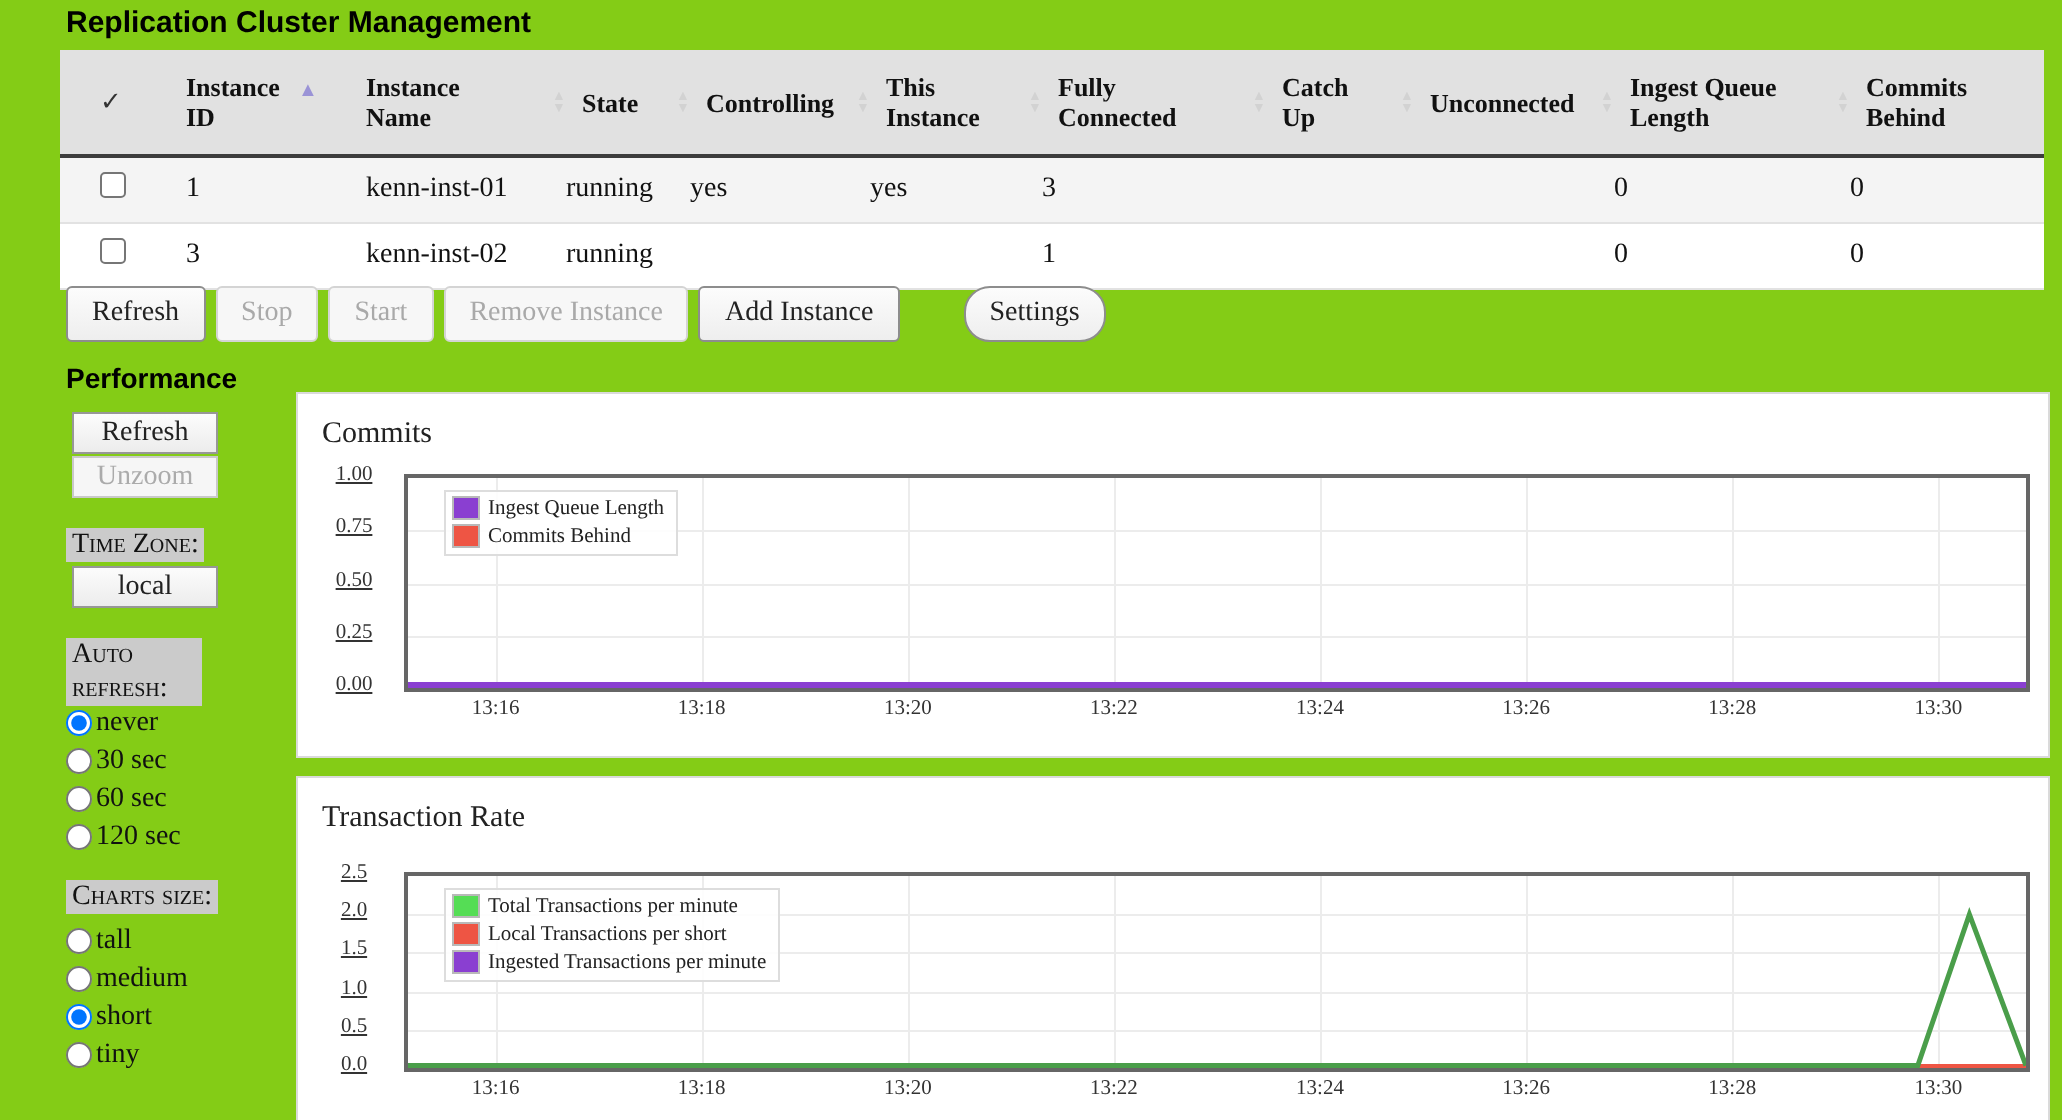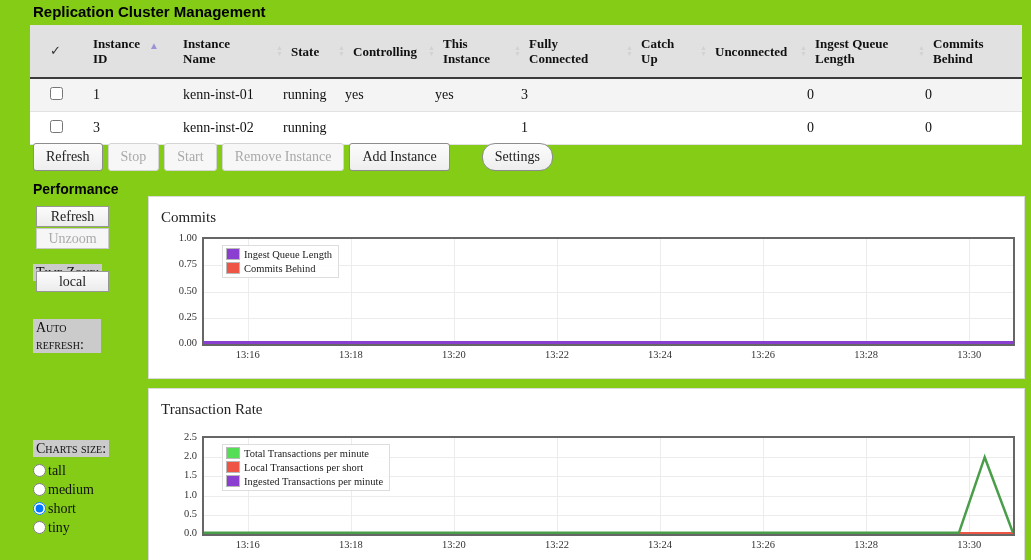--- a/index.html
+++ b/index.html
@@ -38,21 +38,21 @@
   .perf-heading{position:absolute;left:33px;top:181px;font-family:"Liberation Sans","DejaVu Sans",sans-serif;
                 font-weight:bold;font-size:14px;color:#000;}
   .side-btn{position:absolute;width:73px;height:21px;font-family:"Liberation Serif","DejaVu Serif",serif;
             font-size:14px;line-height:18px;background:linear-gradient(#fcfcfc,#ececec);
             border:1px solid #979797;color:#222;padding:0;cursor:pointer;}
   #btn-perf-refresh{left:36px;top:206px;}
   #btn-unzoom{left:36px;top:228px;color:#ababab;border-color:#c9c9c9;background:#f6f6f6;}
   .side-label{position:absolute;background:#cbcbcb;font-size:14px;font-variant:small-caps;
               padding:0 3px;line-height:17px;color:#111;}
   #label-tz{left:33px;top:264px;}
-  #btn-local{left:36px;top:271px;}
+  #btn-local{left:36px;top:283px;}
   #label-auto{left:33px;top:319px;width:62px;}
   #label-size{left:33px;top:440px;}
   .radio-group{position:absolute;left:33px;}
   #group-auto{top:352px;}
   #group-size{top:461px;}
   .radio-row{display:flex;align-items:center;height:19px;font-size:14px;}
   input[type=radio]{width:13px;height:13px;margin:0 2px 0 0;}
 
   
   .chart-panel{position:absolute;left:148px;width:875px;background:#fff;border:1px solid #dadada;}
@@ -63,21 +63,21 @@
   #plot-0{left:53px;top:40px;width:809px;height:105px;}
   #plot-1{left:53px;top:47px;width:809px;height:96px;}
   .gridline-v{position:absolute;top:0;bottom:0;width:1px;background:#ececec;}
   .gridline-h{position:absolute;left:0;right:0;height:1px;background:#ececec;}
   svg.series{position:absolute;left:0;top:0;}
   .legend{position:absolute;left:18px;top:6px;background:rgba(255,255,255,.88);
           border:1px solid #ddd;padding:1px 6px 2px 3px;}
   .legend-entry{display:flex;align-items:center;height:14px;}
   .swatch{width:12px;height:10px;border:1px solid #b9b9b9;margin-right:4px;flex:0 0 auto;}
   .legend-label{font-size:10.5px;color:#222;white-space:nowrap;}
-  .ytick{position:absolute;width:40px;text-align:right;font-size:10.5px;color:#333;}
+  .ytick{position:absolute;width:40px;text-align:center;font-size:10.5px;color:#333;text-decoration:underline;}
   .xtick{position:absolute;width:50px;text-align:center;font-size:10.5px;color:#333;}
 </style>
 </head>
 <body>
 
 <div id="page">
 
   <div class="page-title">Replication Cluster Management</div>
 
   <div id="table-wrap">
@@ -166,20 +166,38 @@
     </div>
 
   <div class="perf-heading">Performance</div>
   <button id="btn-perf-refresh" class="side-btn">Refresh</button>
   <button id="btn-unzoom" class="side-btn">Unzoom</button>
 
   <div id="label-tz" class="side-label">Time Zone:</div>
   <button id="btn-local" class="side-btn">local</button>
 
   <div id="label-auto" class="side-label">Auto refresh:</div>
+  <div id="group-auto" class="radio-group">
+      <div class="radio-row">
+        <input type="radio" name="auto-refresh" checked="" style="">
+        <span>never</span>
+      </div>
+      <div class="radio-row">
+        <input type="radio" name="auto-refresh" style="">
+        <span>30 sec</span>
+      </div>
+      <div class="radio-row">
+        <input type="radio" name="auto-refresh" style="">
+        <span>60 sec</span>
+      </div>
+      <div class="radio-row">
+        <input type="radio" name="auto-refresh" style="">
+        <span>120 sec</span>
+      </div>
+    </div>
 
   <div id="label-size" class="side-label">Charts size:</div>
   <div id="group-size" class="radio-group">
       <div class="radio-row">
         <input type="radio" name="charts-size" style="">
         <span>tall</span>
       </div>
       <div class="radio-row">
         <input type="radio" name="charts-size" style="">
         <span>medium</span>

